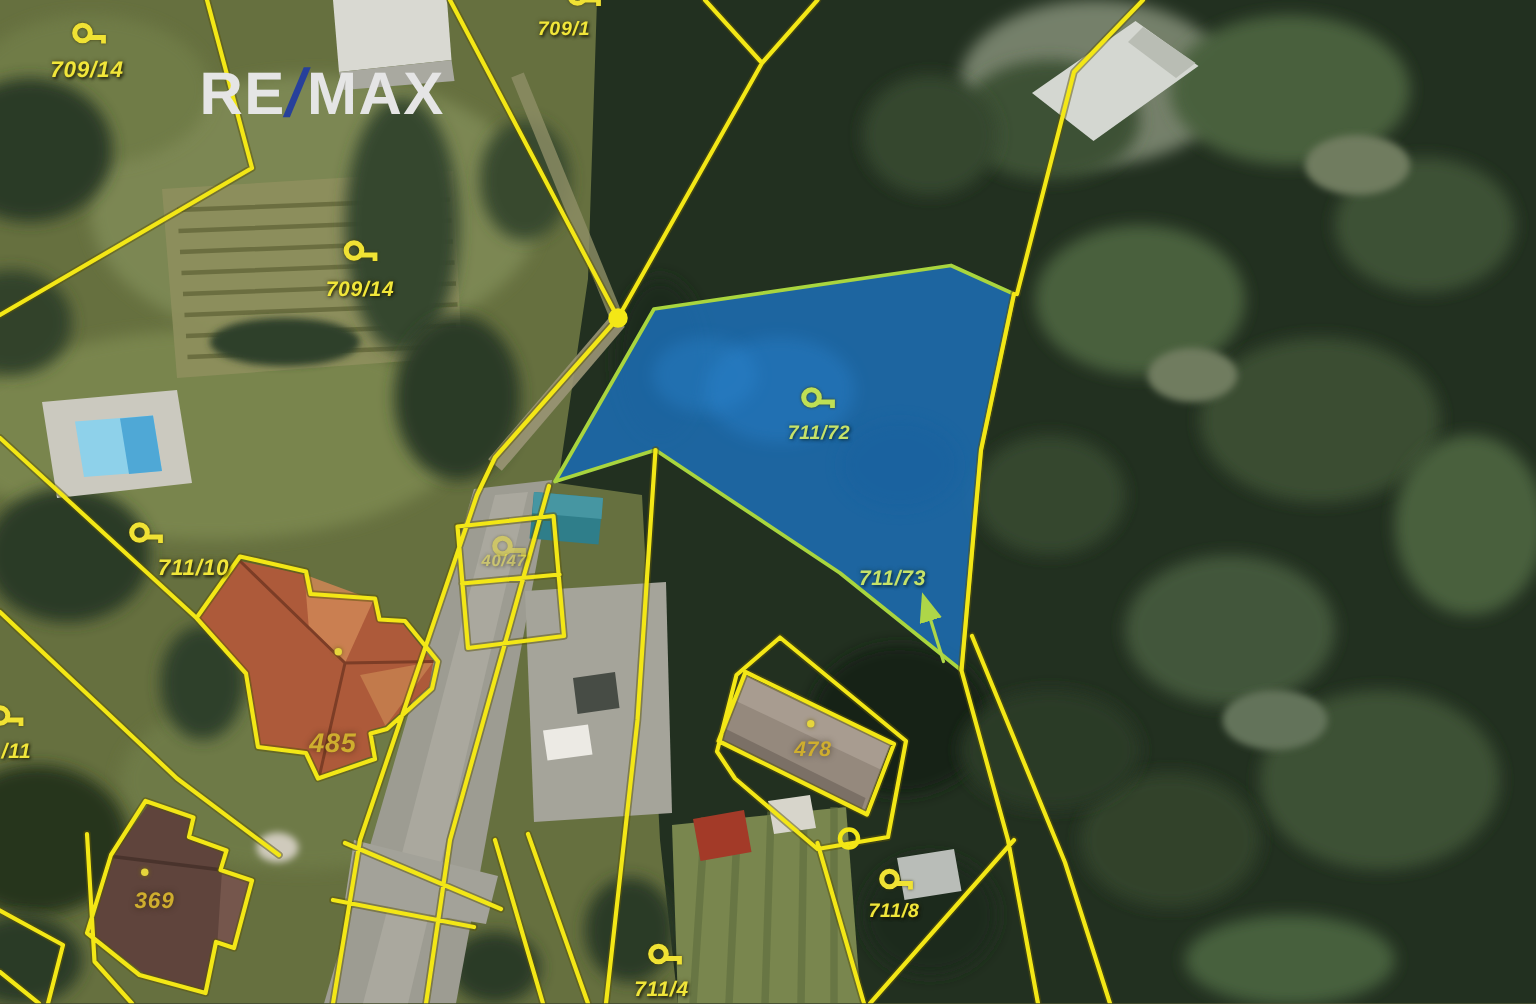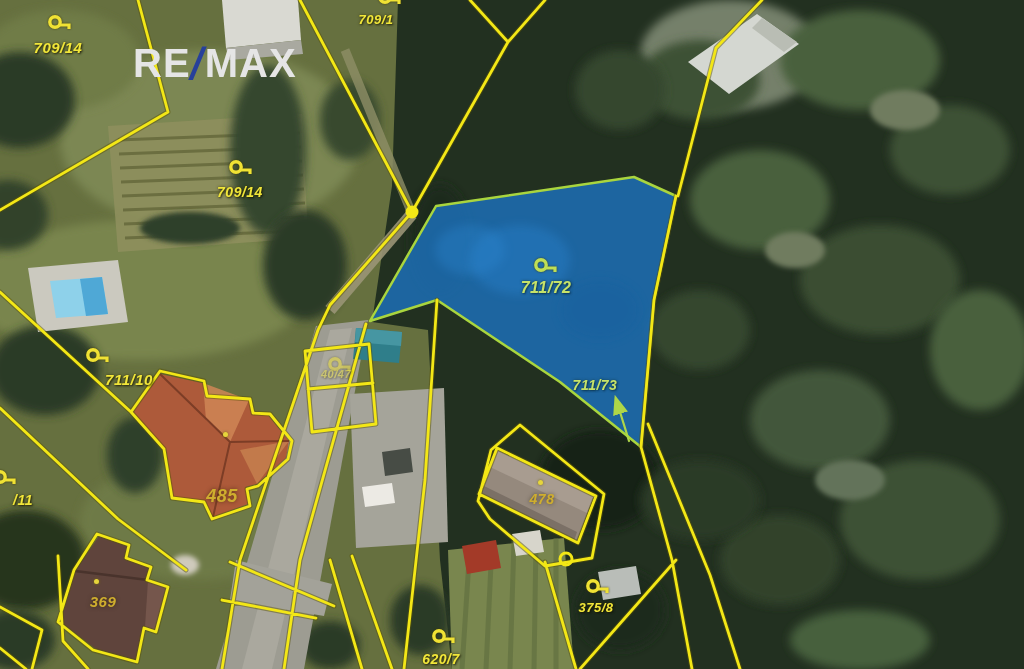--- a/index.html
+++ b/index.html
@@ -10,22 +10,22 @@
   .lb{position:absolute;transform:translate(-50%,-50%);font-style:italic;font-weight:700;
       white-space:nowrap;color:#f1e63a;letter-spacing:.5px;
       text-shadow:0 0 3px rgba(60,55,0,.85),1px 1px 2px rgba(0,0,0,.65);}
   .lb.green{color:#c6e269;text-shadow:0 0 3px rgba(20,60,60,.8),1px 1px 2px rgba(0,30,60,.6);}
   .lb.bn{color:#cfae2e;text-shadow:0 0 4px rgba(40,30,0,.6);}
   .lb.faint{opacity:.45;}
   #l70914{left:58px;top:47px;font-size:15px;}
   #l7091{left:376px;top:19px;font-size:13px;}
   #l70917{left:240px;top:192px;font-size:14px;}
   #l71110{left:97px;top:379px;font-size:15px;margin-left:32px;}
-  #l71111{left:11px;top:500px;font-size:14px;margin-left:12px;}
-  #l71172{left:546px;top:288px;font-size:16px;text-align:center;}
+  #l71111{left:11px;top:500px;font-size:14px;}
+  #l71172{left:546px;top:288px;font-size:13px;text-align:center;}
   #l71173{left:595px;top:385px;font-size:14px;}
   #l7118{left:596px;top:607px;font-size:13px;}
   #l7117{left:441px;top:659px;font-size:14px;}
   #l4047{left:336px;top:374px;font-size:11px;}
   #l485{left:222px;top:456px;font-size:18px;margin-top:40px;}
   #l478{left:542px;top:499px;font-size:14px;}
   #l369{left:103px;top:601px;font-size:15px;}
   
   .pm{position:absolute;color:#f0e234;filter:drop-shadow(0 0 1px rgba(60,55,0,.8));}
   .pm svg{display:block;}
@@ -269,22 +269,22 @@
   <span class="bdot" id="d478"></span>
   <span class="bdot" id="d369"></span>
 
   <div class="lb" id="l70914">709/14</div>
   <div class="lb" id="l7091">709/1</div>
   <div class="lb" id="l70917">709/14</div>
   <div class="lb" id="l71110">711/10</div>
   <div class="lb" id="l71111">/11</div>
   <div class="lb green" id="l71172">711/72</div>
   <div class="lb green" id="l71173">711/73</div>
-  <div class="lb" id="l7118">375/8</div>
-  <div class="lb" id="l7117">620/7</div>
+  <div class="lb" id="l7118">711/8</div>
+  <div class="lb" id="l7117">711/4</div>
   <div class="lb faint" id="l4047">40/47</div>
   <div class="lb bn" id="l485">485</div>
   <div class="lb bn" id="l478">478</div>
   <div class="lb bn" id="l369">369</div>
 
   <div class="remax">
     <span class="red">RE</span><span class="slash">/</span><span class="red">MAX</span>
   </div>
 
 </div>

